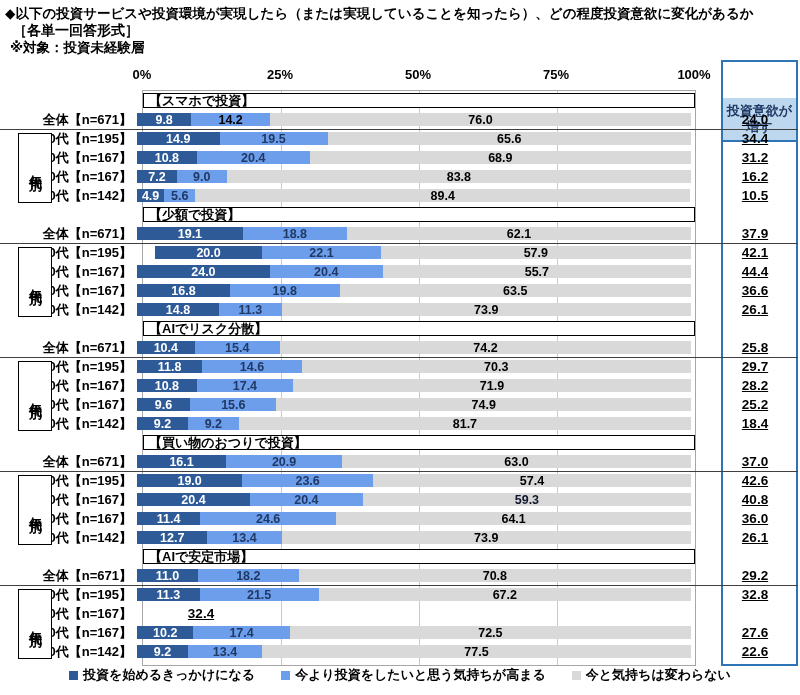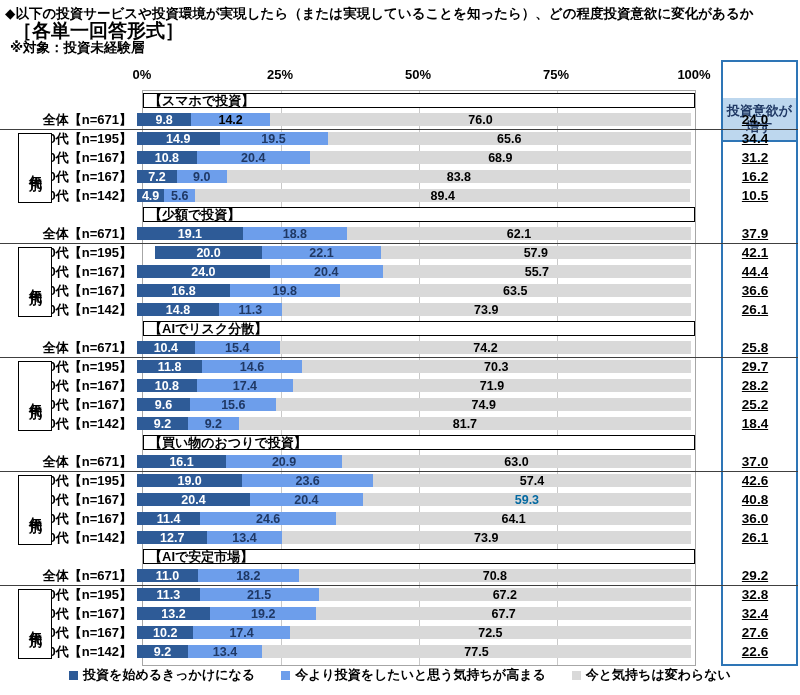--- a/index.html
+++ b/index.html
@@ -7,21 +7,21 @@
   body {
     position: relative;
     font-family: "Liberation Sans", "DejaVu Sans", sans-serif;
     color: #000;
     overflow: hidden;
   }
 
   
   .titles { position: absolute; top: 5px; left: 5px; width: 792px; }
   .title-l1 { font-size: 13.5px; font-weight: bold; line-height: 17px; white-space: nowrap; }
-  .title-l2 { font-size: 19px; font-weight: bold; line-height: 17px; padding-left: 8px; }
+  .title-l2 { font-size: 14px; font-weight: bold; line-height: 17px; padding-left: 8px; }
   .title-l3 { font-size: 13.5px; font-weight: bold; line-height: 17px; padding-left: 5px; }
 
   
   .axis { position: absolute; left: 142px; top: 67px; width: 552px; height: 16px; }
   .axis .tick {
     position: absolute; top: 0; transform: translateX(-50%);
     font-size: 13px; font-weight: bold; white-space: nowrap;
   }
 
   
@@ -286,21 +286,21 @@
           <div class="seg" style="width: 23.6%; background: rgb(109, 158, 235); color: rgb(31, 56, 100);">23.6</div>
           <div class="seg" style="width: 57.4%; background: rgb(217, 217, 217); color: rgb(0, 0, 0);">57.4</div>
         </div>
         <div class="row-value">42.6</div>
       </div>
       <div class="bar-row">
         <div class="row-label">30代【n=167】</div>
         <div class="bar">
           <div class="seg" style="width: 20.4%; background: rgb(46, 91, 151); color: rgb(255, 255, 255);">20.4</div>
           <div class="seg" style="width: 20.4%; background: rgb(109, 158, 235); color: rgb(31, 56, 100);">20.4</div>
-          <div class="seg" style="width: 59.3%; background: rgb(217, 217, 217); color: #0369a1; text-align: right;">59.3</div>
+          <div class="seg" style="width: 59.3%; background: rgb(217, 217, 217); color: #0f172a; text-align: right;">59.3</div>
         </div>
         <div class="row-value">40.8</div>
       </div>
       <div class="bar-row">
         <div class="row-label">40代【n=167】</div>
         <div class="bar">
           <div class="seg" style="width: 11.4%; background: rgb(46, 91, 151); color: rgb(255, 255, 255);">11.4</div>
           <div class="seg" style="width: 24.6%; background: rgb(109, 158, 235); color: rgb(31, 56, 100);">24.6</div>
           <div class="seg" style="width: 64.1%; background: rgb(217, 217, 217); color: rgb(0, 0, 0);">64.1</div>
         </div>
@@ -333,25 +333,20 @@
         <div class="row-label">20代【n=195】</div>
         <div class="bar">
           <div class="seg" style="width: 11.3%; background: rgb(46, 91, 151); color: rgb(255, 255, 255);">11.3</div>
           <div class="seg" style="width: 21.5%; background: rgb(109, 158, 235); color: rgb(31, 56, 100);">21.5</div>
           <div class="seg" style="width: 67.2%; background: rgb(217, 217, 217); color: rgb(0, 0, 0);">67.2</div>
         </div>
         <div class="row-value">32.8</div>
       </div>
       <div class="bar-row">
         <div class="row-label">30代【n=167】</div>
-        <div class="bar">
-          <div class="seg" style="width: 13.2%; background: rgb(46, 91, 151); color: rgb(255, 255, 255);">13.2</div>
-          <div class="seg" style="width: 19.2%; background: rgb(109, 158, 235); color: rgb(31, 56, 100);">19.2</div>
-          <div class="seg" style="width: 67.7%; background: rgb(217, 217, 217); color: rgb(0, 0, 0);">67.7</div>
-        </div>
         <div class="row-value">32.4</div>
       </div>
       <div class="bar-row">
         <div class="row-label">40代【n=167】</div>
         <div class="bar">
           <div class="seg" style="width: 10.2%; background: rgb(46, 91, 151); color: rgb(255, 255, 255);">10.2</div>
           <div class="seg" style="width: 17.4%; background: rgb(109, 158, 235); color: rgb(31, 56, 100);">17.4</div>
           <div class="seg" style="width: 72.5%; background: rgb(217, 217, 217); color: rgb(0, 0, 0);">72.5</div>
         </div>
         <div class="row-value">27.6</div>

